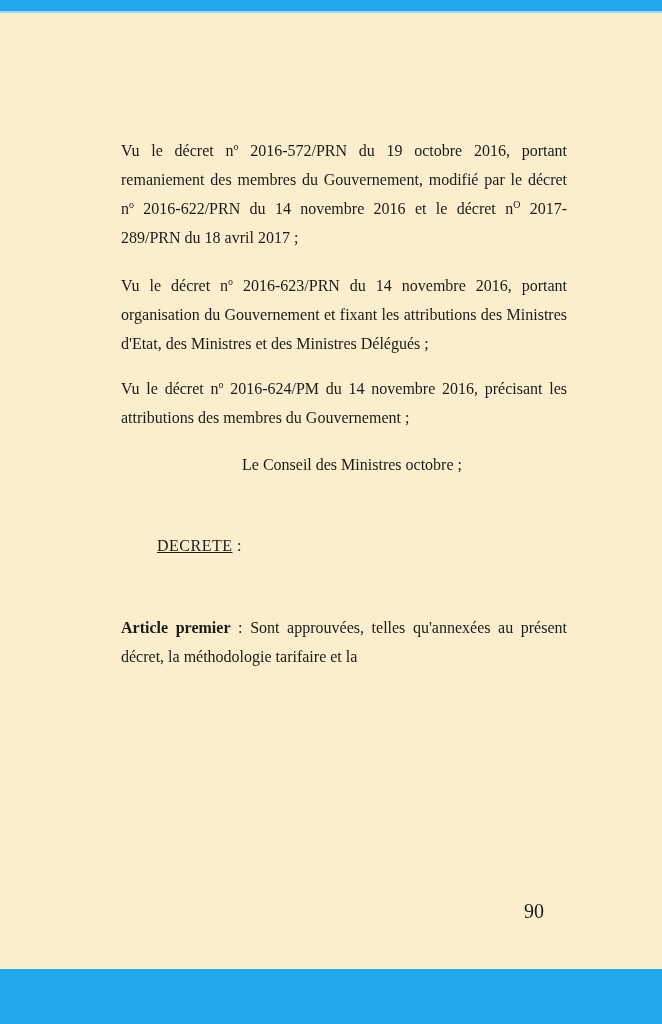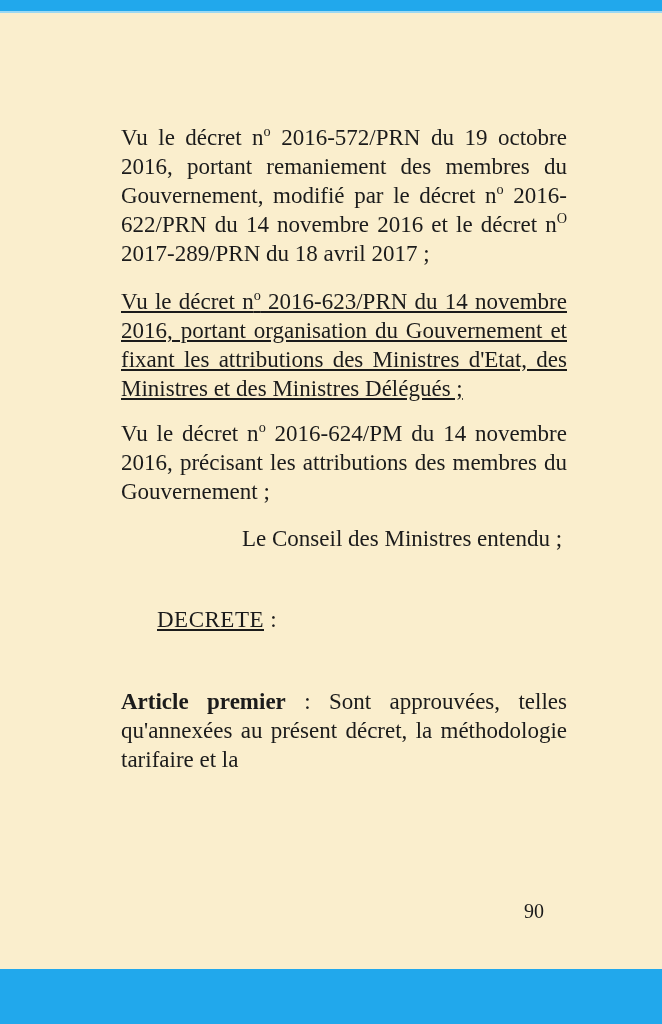--- a/index.html
+++ b/index.html
@@ -22,31 +22,31 @@
     position:absolute;top:0;left:0;width:662px;height:13px;
     background:var(--band-blue);
     border-bottom:2px solid #9bd8f3;
     box-sizing:border-box;
   }
   .bar-bottom{
     position:absolute;left:0;bottom:0;width:662px;height:55px;
     background:var(--band-blue);
   }
   .content{
-    position:absolute;top:4px;left:121px;width:446px;
-    font-size:23px;
+    position:absolute;top:17px;left:121px;width:446px;
+    font-size:16px;
   }
   .content p{margin:0;padding:0;}
   .para-justify{
     text-align:justify;
     text-justify:inter-word;
     line-height:29px;
   }
   .p1{margin-top:119px !important;}
-  .p2{margin-top:19px  !important;text-decoration:underline;}
+  .p2{margin-top:19px  !important;}
   .p3{margin-top:16px  !important;font-family:Liberation Serif, serif;}
   .p4{margin-top:75px  !important;line-height:24px;text-align:justify;}
   .line-sur    {margin-top:15px !important;padding-left:61px  !important;line-height:24px;}
   .line-conseil{margin-top:21px !important;padding-left:121px !important;line-height:24px;}
   .line-decrete{margin-top:56px !important;padding-left:36px  !important;line-height:26px;letter-spacing:0.5px;}
   .p-article{margin-top:54px !important;line-height:29px;text-align:justify;text-justify:inter-word;}
   sup{
     font-size:0.62em;
     line-height:0;
     vertical-align:super;
@@ -68,21 +68,21 @@
   <div class="content">
 
     <p class="para-justify p1"><span>Vu le décret n</span><sup>o</sup><span> 2016-572/PRN du 19 octobre 2016, portant remaniement des membres du Gouvernement, modifié par le décret n</span><sup>o</sup><span> 2016-622/PRN du 14 novembre 2016 et le décret n</span><sup>O</sup><span> 2017-289/PRN du 18 avril 2017 ;</span></p>
 
     <p class="para-justify p2"><span>Vu le décret n</span><sup>o</sup><span> 2016-623/PRN du 14 novembre 2016, portant organisation du Gouvernement et fixant les attributions des Ministres d'Etat, des Ministres et des Ministres Délégués ;</span></p>
 
     <p class="para-justify p3"><span>Vu le décret n</span><sup>o</sup><span> 2016-624/PM du 14 novembre 2016, précisant les attributions des membres du Gouvernement ;</span></p>
 
 
 
-    <p class="line-conseil"><span>Le Conseil des Ministres entendu ;</span></p>
+    <p class="line-conseil"><span>Le Conseil des Ministres octobre ;</span></p>
 
     <p class="line-decrete"><span style="text-decoration: underline;">DECRETE</span><span> :</span></p>
 
     <p class="p-article"><span style="font-weight: bold; ">Article premier</span><span> : Sont approuvées, telles qu'annexées au présent décret, la méthodologie tarifaire et la</span></p>
 
   </div>
 
   <div class="page-number">90</div>
 
   <div class="bar-bottom"></div>

